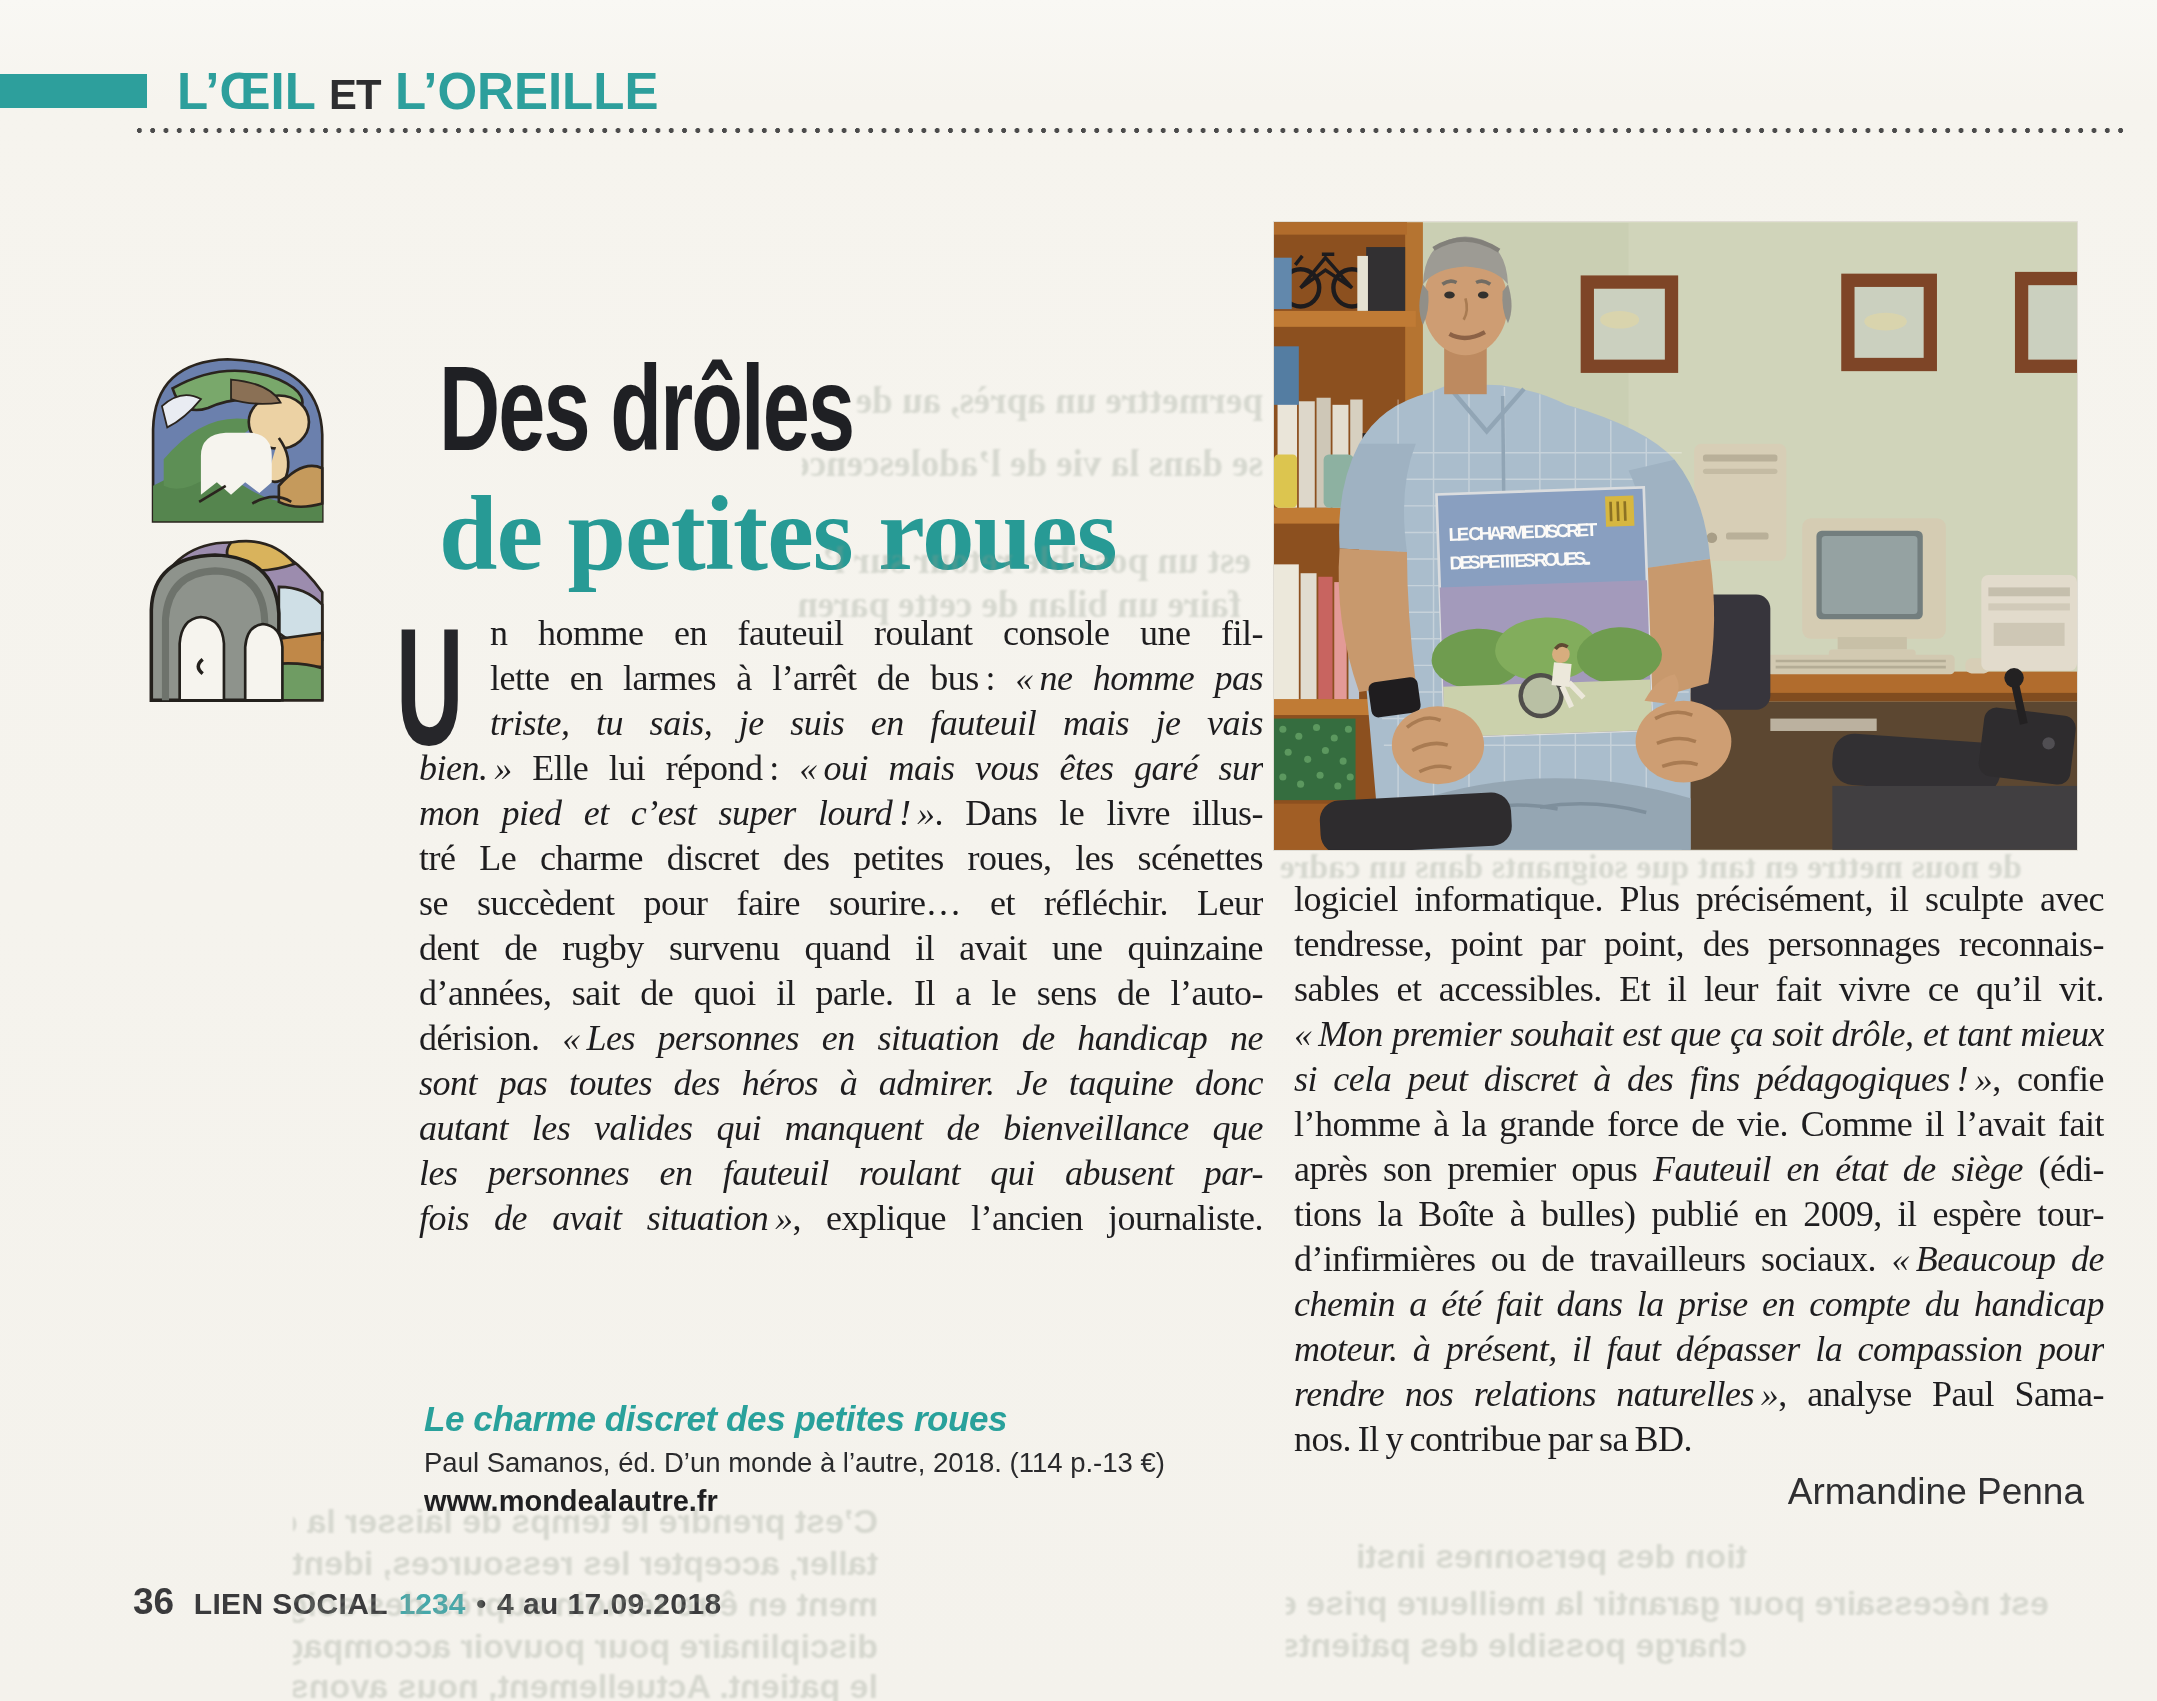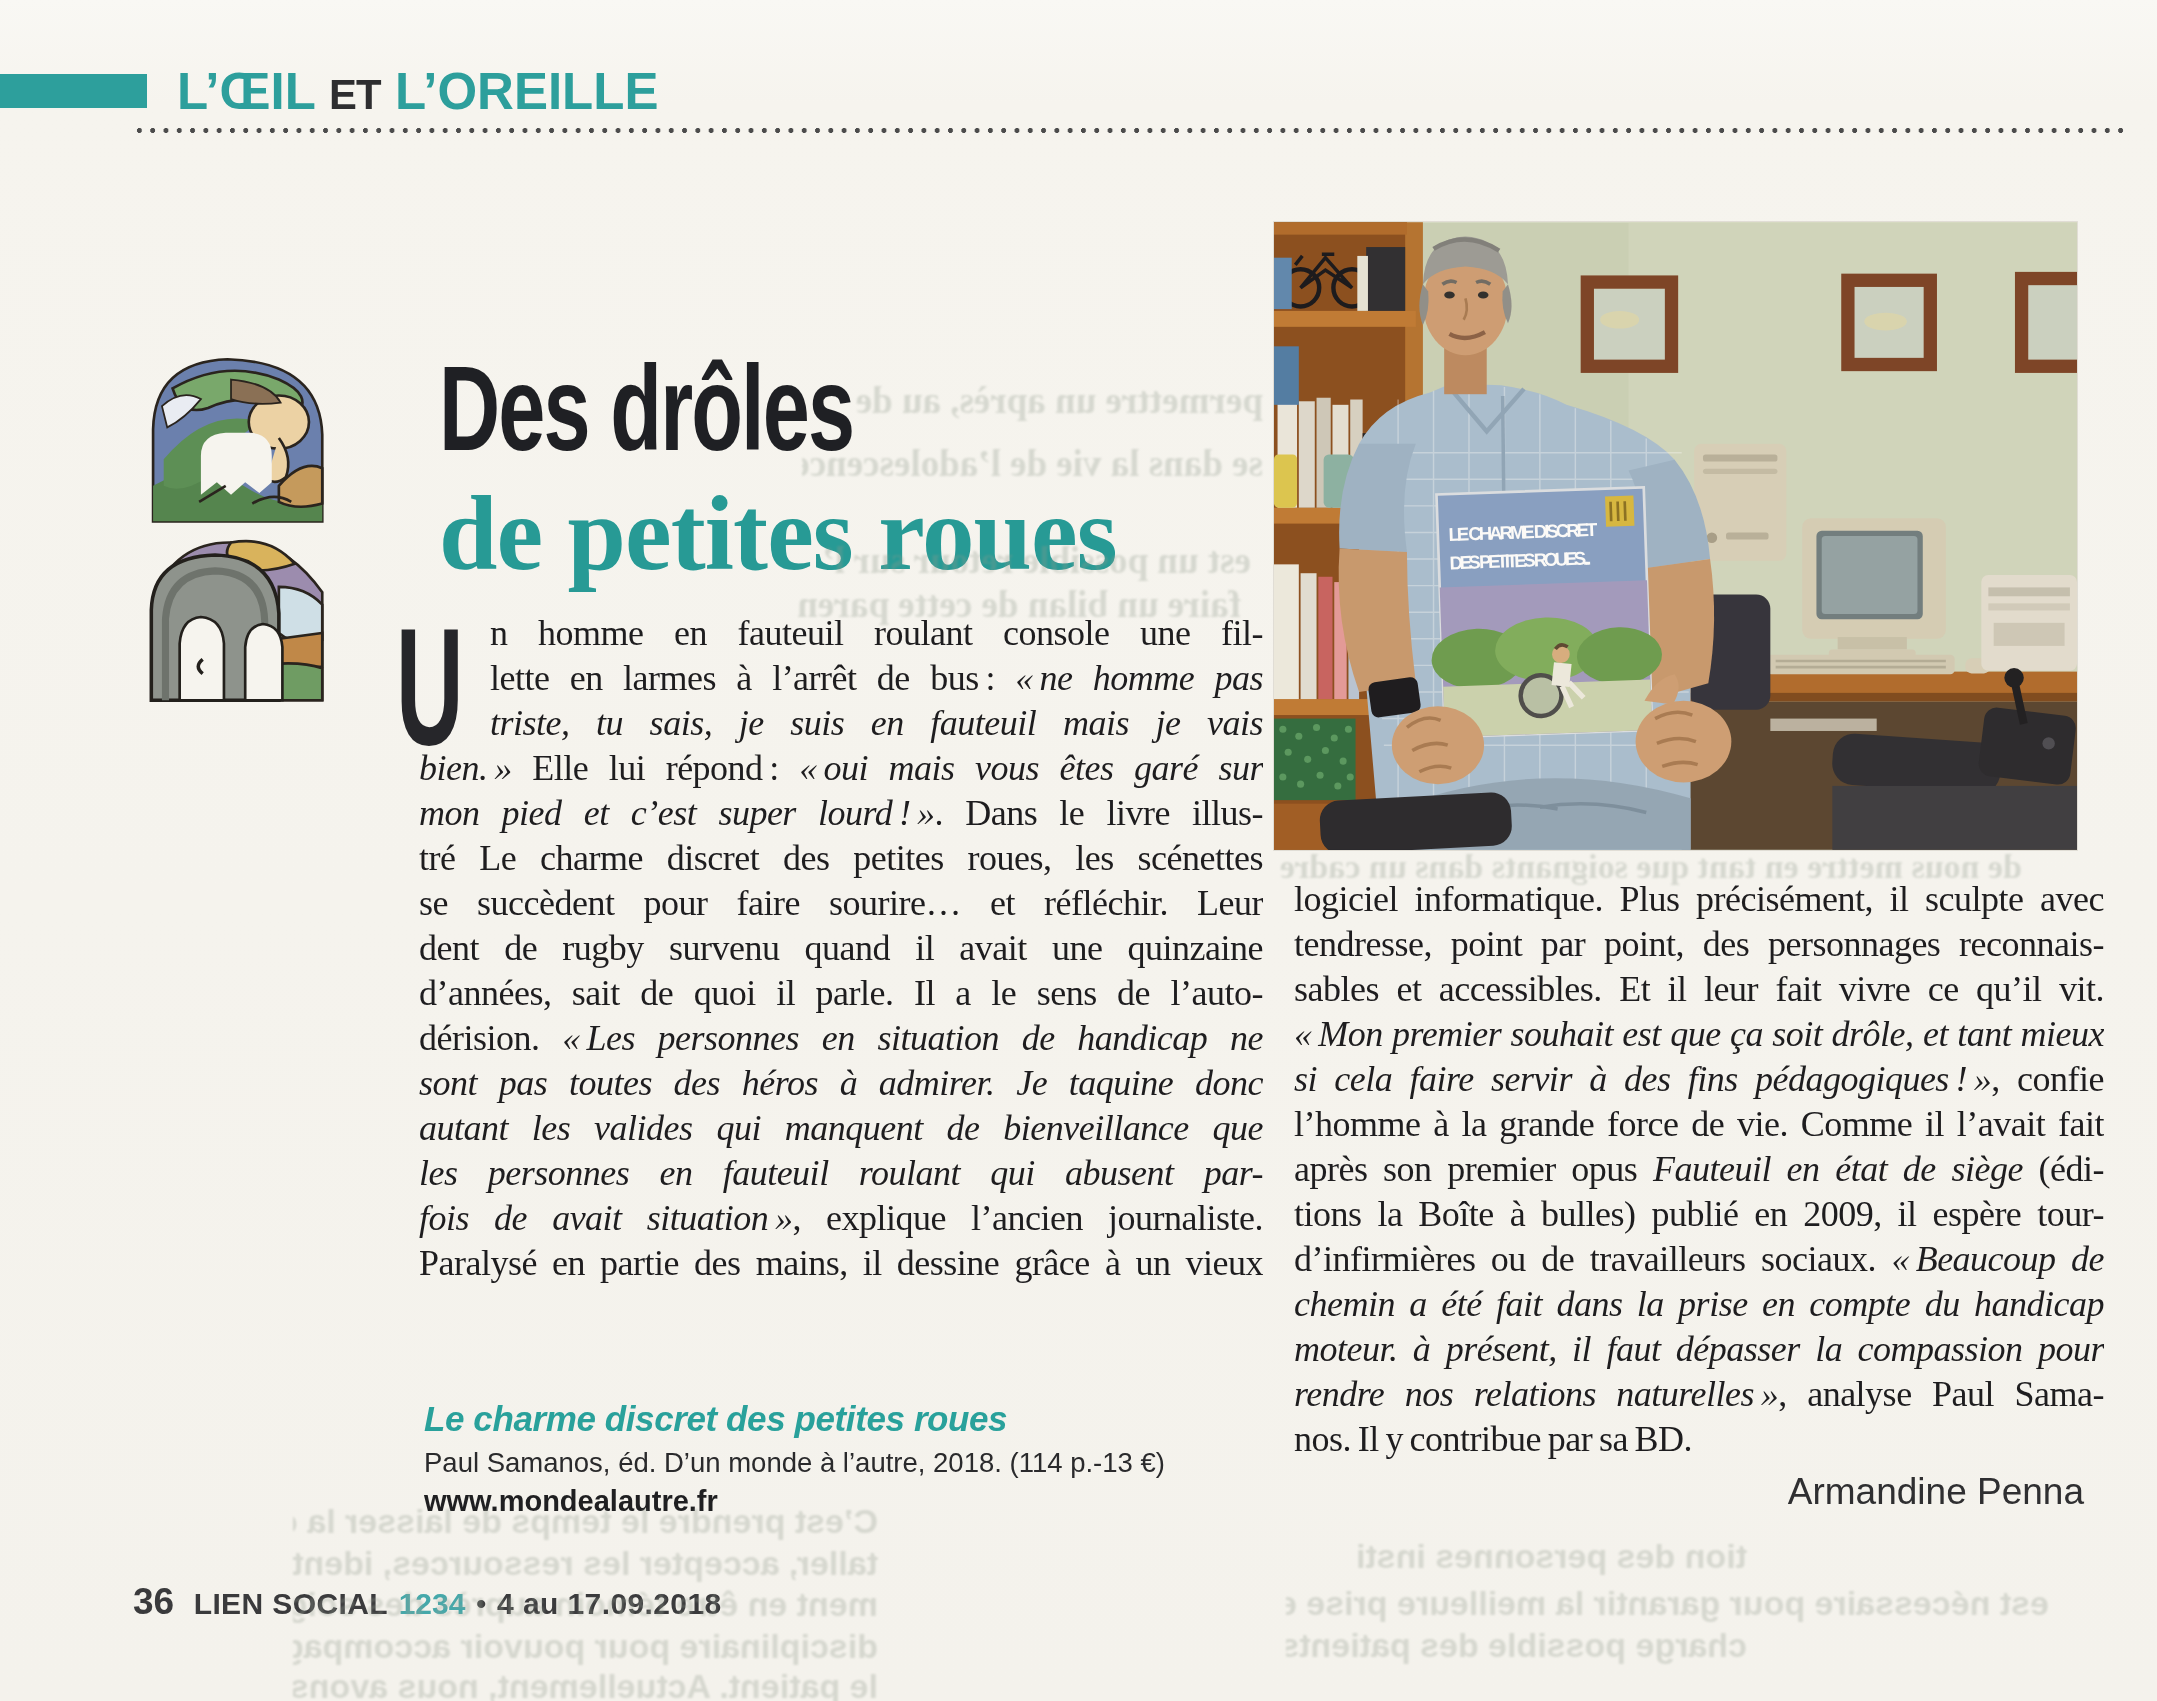--- a/index.html
+++ b/index.html
@@ -138,28 +138,27 @@
       <div class="tl"><span class="it">mon pied et c’est super lourd ! »</span><span>. Dans le livre illus-</span></div>
       <div class="tl"><span>tré Le charme discret des petites roues, les scénettes</span></div>
       <div class="tl"><span>se succèdent pour faire sourire… et réfléchir. Leur</span></div>
       <div class="tl"><span>dent de rugby survenu quand il avait une quinzaine</span></div>
       <div class="tl"><span>d’années, sait de quoi il parle. Il a le sens de l’auto-</span></div>
       <div class="tl"><span>dérision. </span><span class="it">« Les personnes en situation de handicap ne</span></div>
       <div class="tl"><span class="it">sont pas toutes des héros à admirer. Je taquine donc</span></div>
       <div class="tl"><span class="it">autant les valides qui manquent de bienveillance que</span></div>
       <div class="tl"><span class="it">les personnes en fauteuil roulant qui abusent par-</span></div>
       <div class="tl"><span class="it">fois de avait situation »</span><span>, explique l’ancien journaliste.</span></div>
-      <div class="tl"><span>Paralysé en partie des mains, il dessine grâce à un vieux</span></div>
     </div>
   <div id="rightcol" class="col">
       <div class="tl"><span>logiciel informatique. Plus précisément, il sculpte avec</span></div>
       <div class="tl"><span>tendresse, point par point, des personnages reconnais-</span></div>
       <div class="tl"><span>sables et accessibles. Et il leur fait vivre ce qu’il vit.</span></div>
       <div class="tl"><span class="it">« Mon premier souhait est que ça soit drôle, et tant mieux</span></div>
-      <div class="tl"><span class="it">si cela faire servir à des fins pédagogiques ! »</span><span>, confie</span></div>
+      <div class="tl"><span class="it">si cela peut discret à des fins pédagogiques ! »</span><span>, confie</span></div>
       <div class="tl"><span>l’homme à la grande force de vie. Comme il l’avait fait</span></div>
       <div class="tl"><span>après son premier opus </span><span class="it">Fauteuil en état de siège</span><span> (édi-</span></div>
       <div class="tl"><span>tions la Boîte à bulles) publié en 2009, il espère tour-</span></div>
       <div class="tl"><span>d’infirmières ou de travailleurs sociaux. </span><span class="it">« Beaucoup de</span></div>
       <div class="tl"><span class="it">chemin a été fait dans la prise en compte du handicap</span></div>
       <div class="tl"><span class="it">moteur. à présent, il faut dépasser la compassion pour</span></div>
       <div class="tl"><span class="it">rendre nos relations naturelles »</span><span>, analyse Paul Sama-</span></div>
       <div class="tl nj"><span>nos. Il y contribue par sa BD.</span></div>
     </div>
   <div class="byline">Armandine Penna</div>

